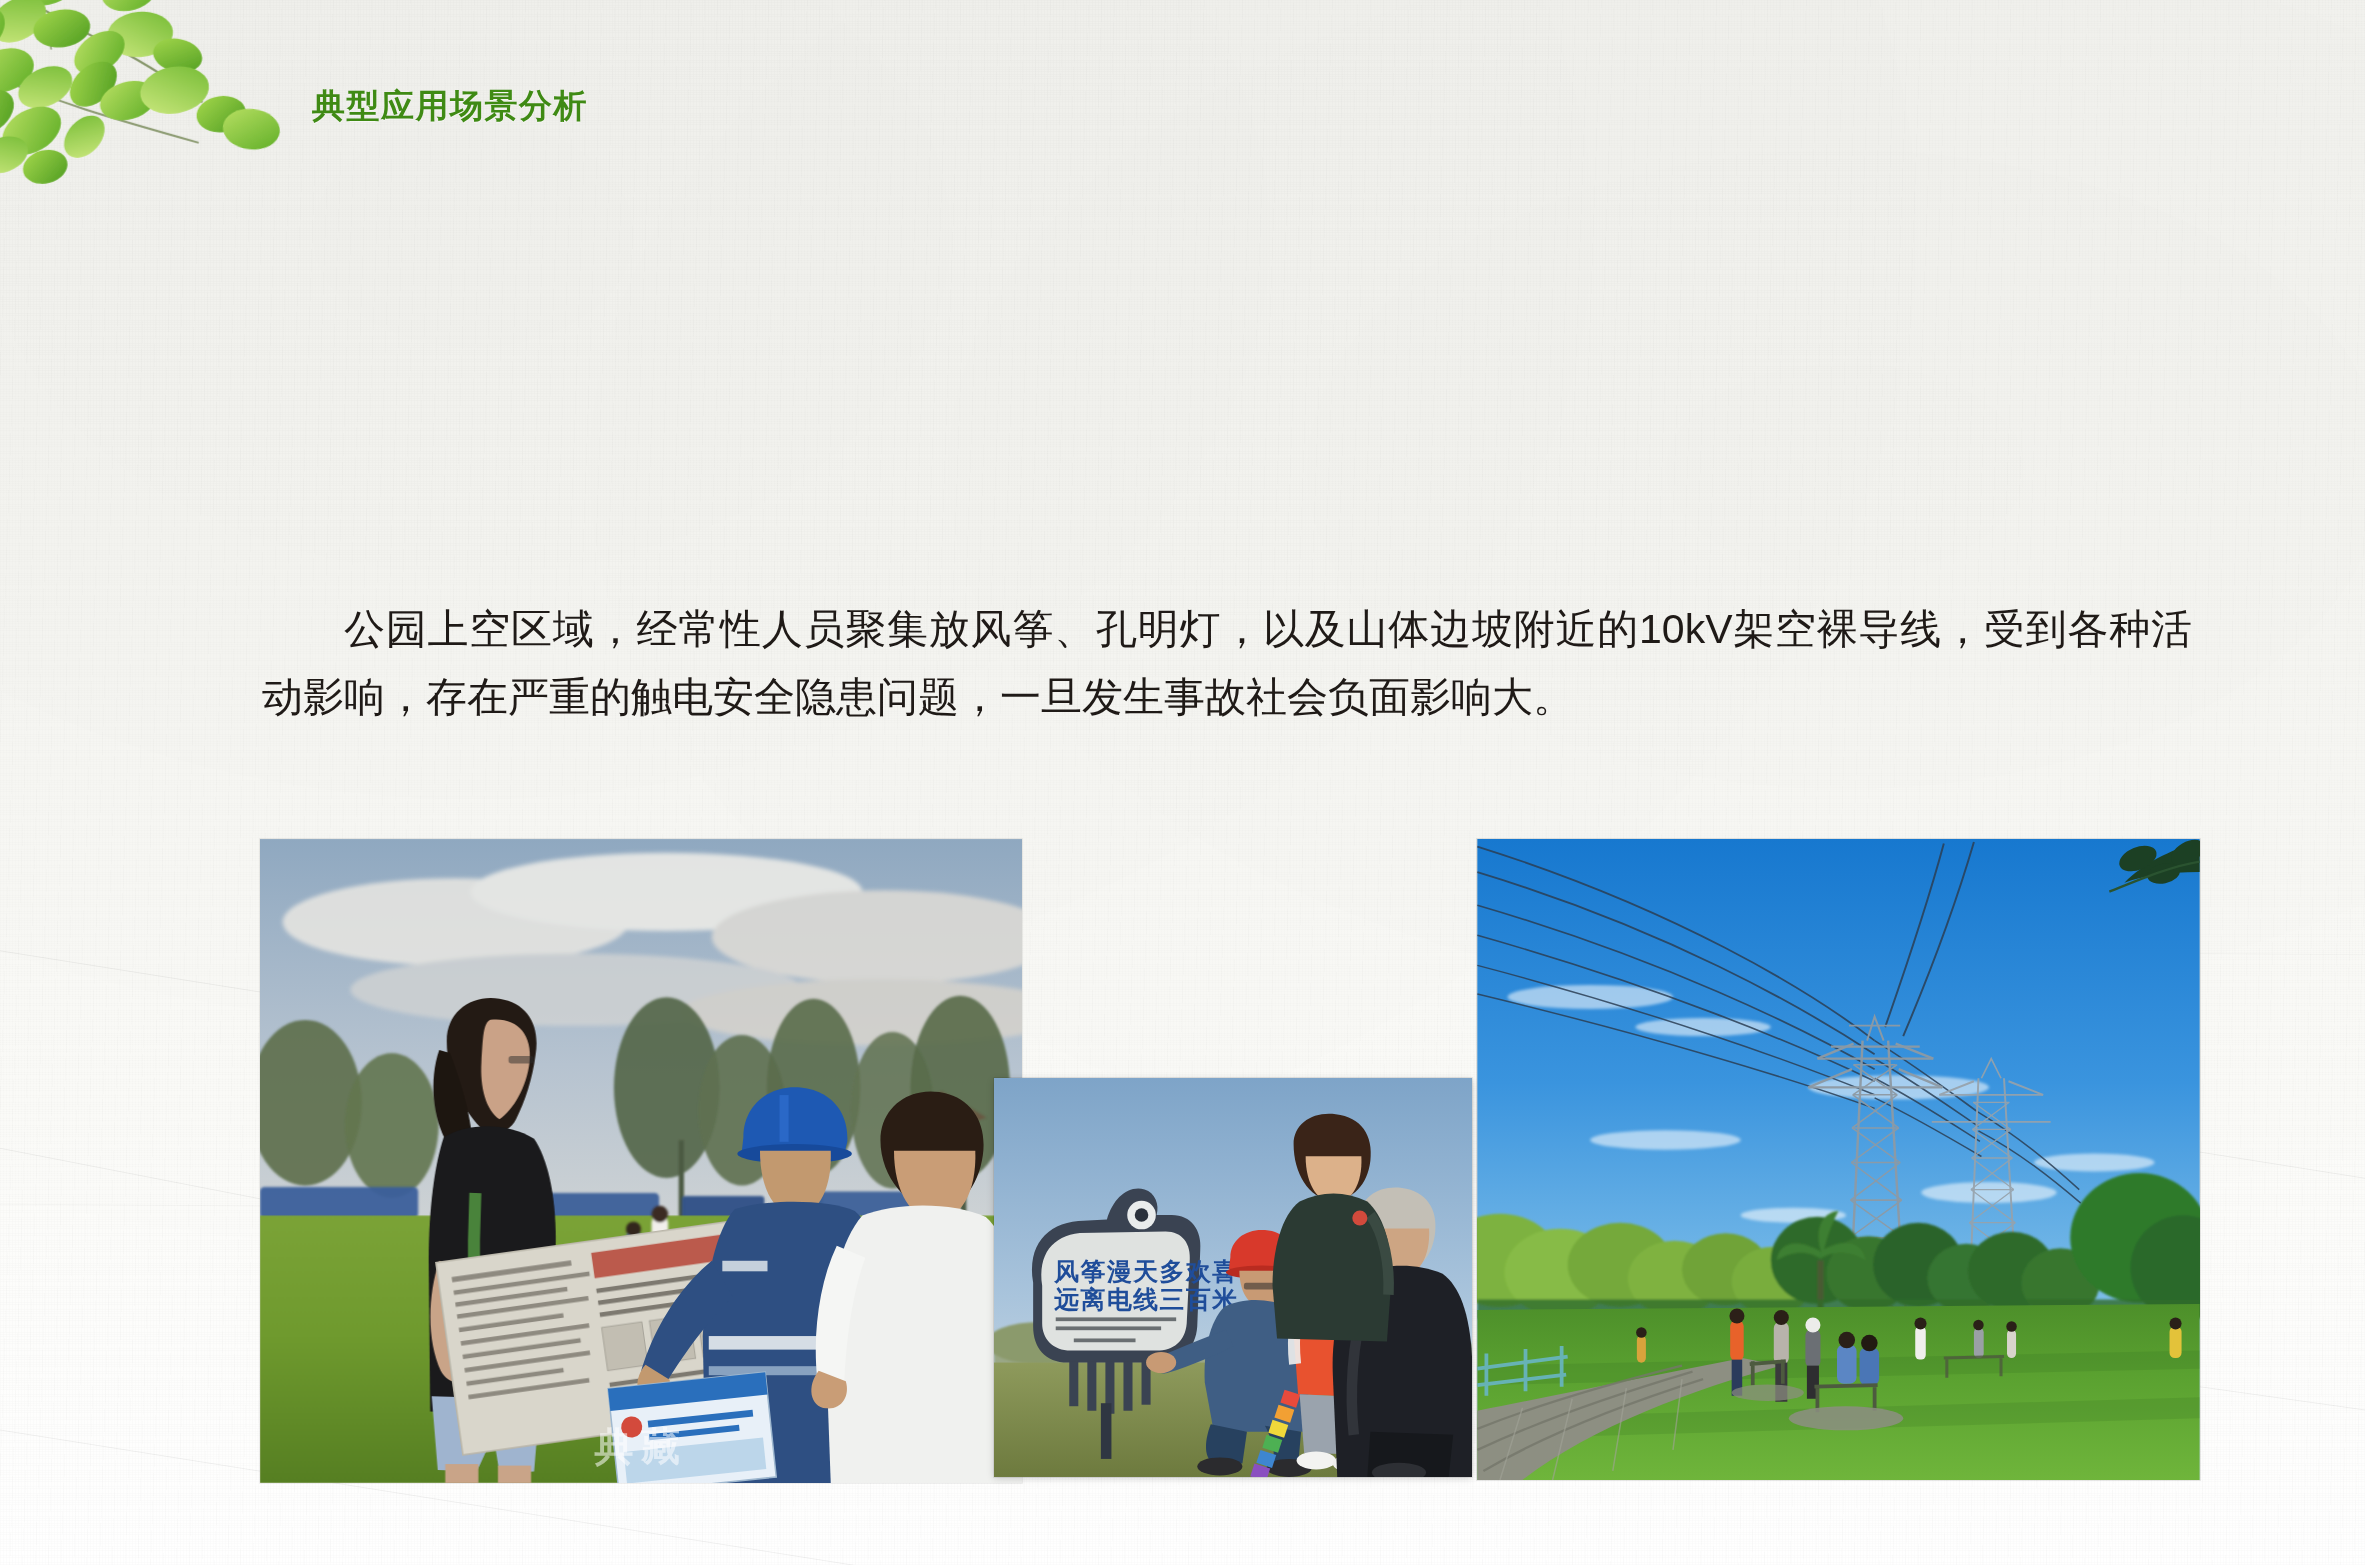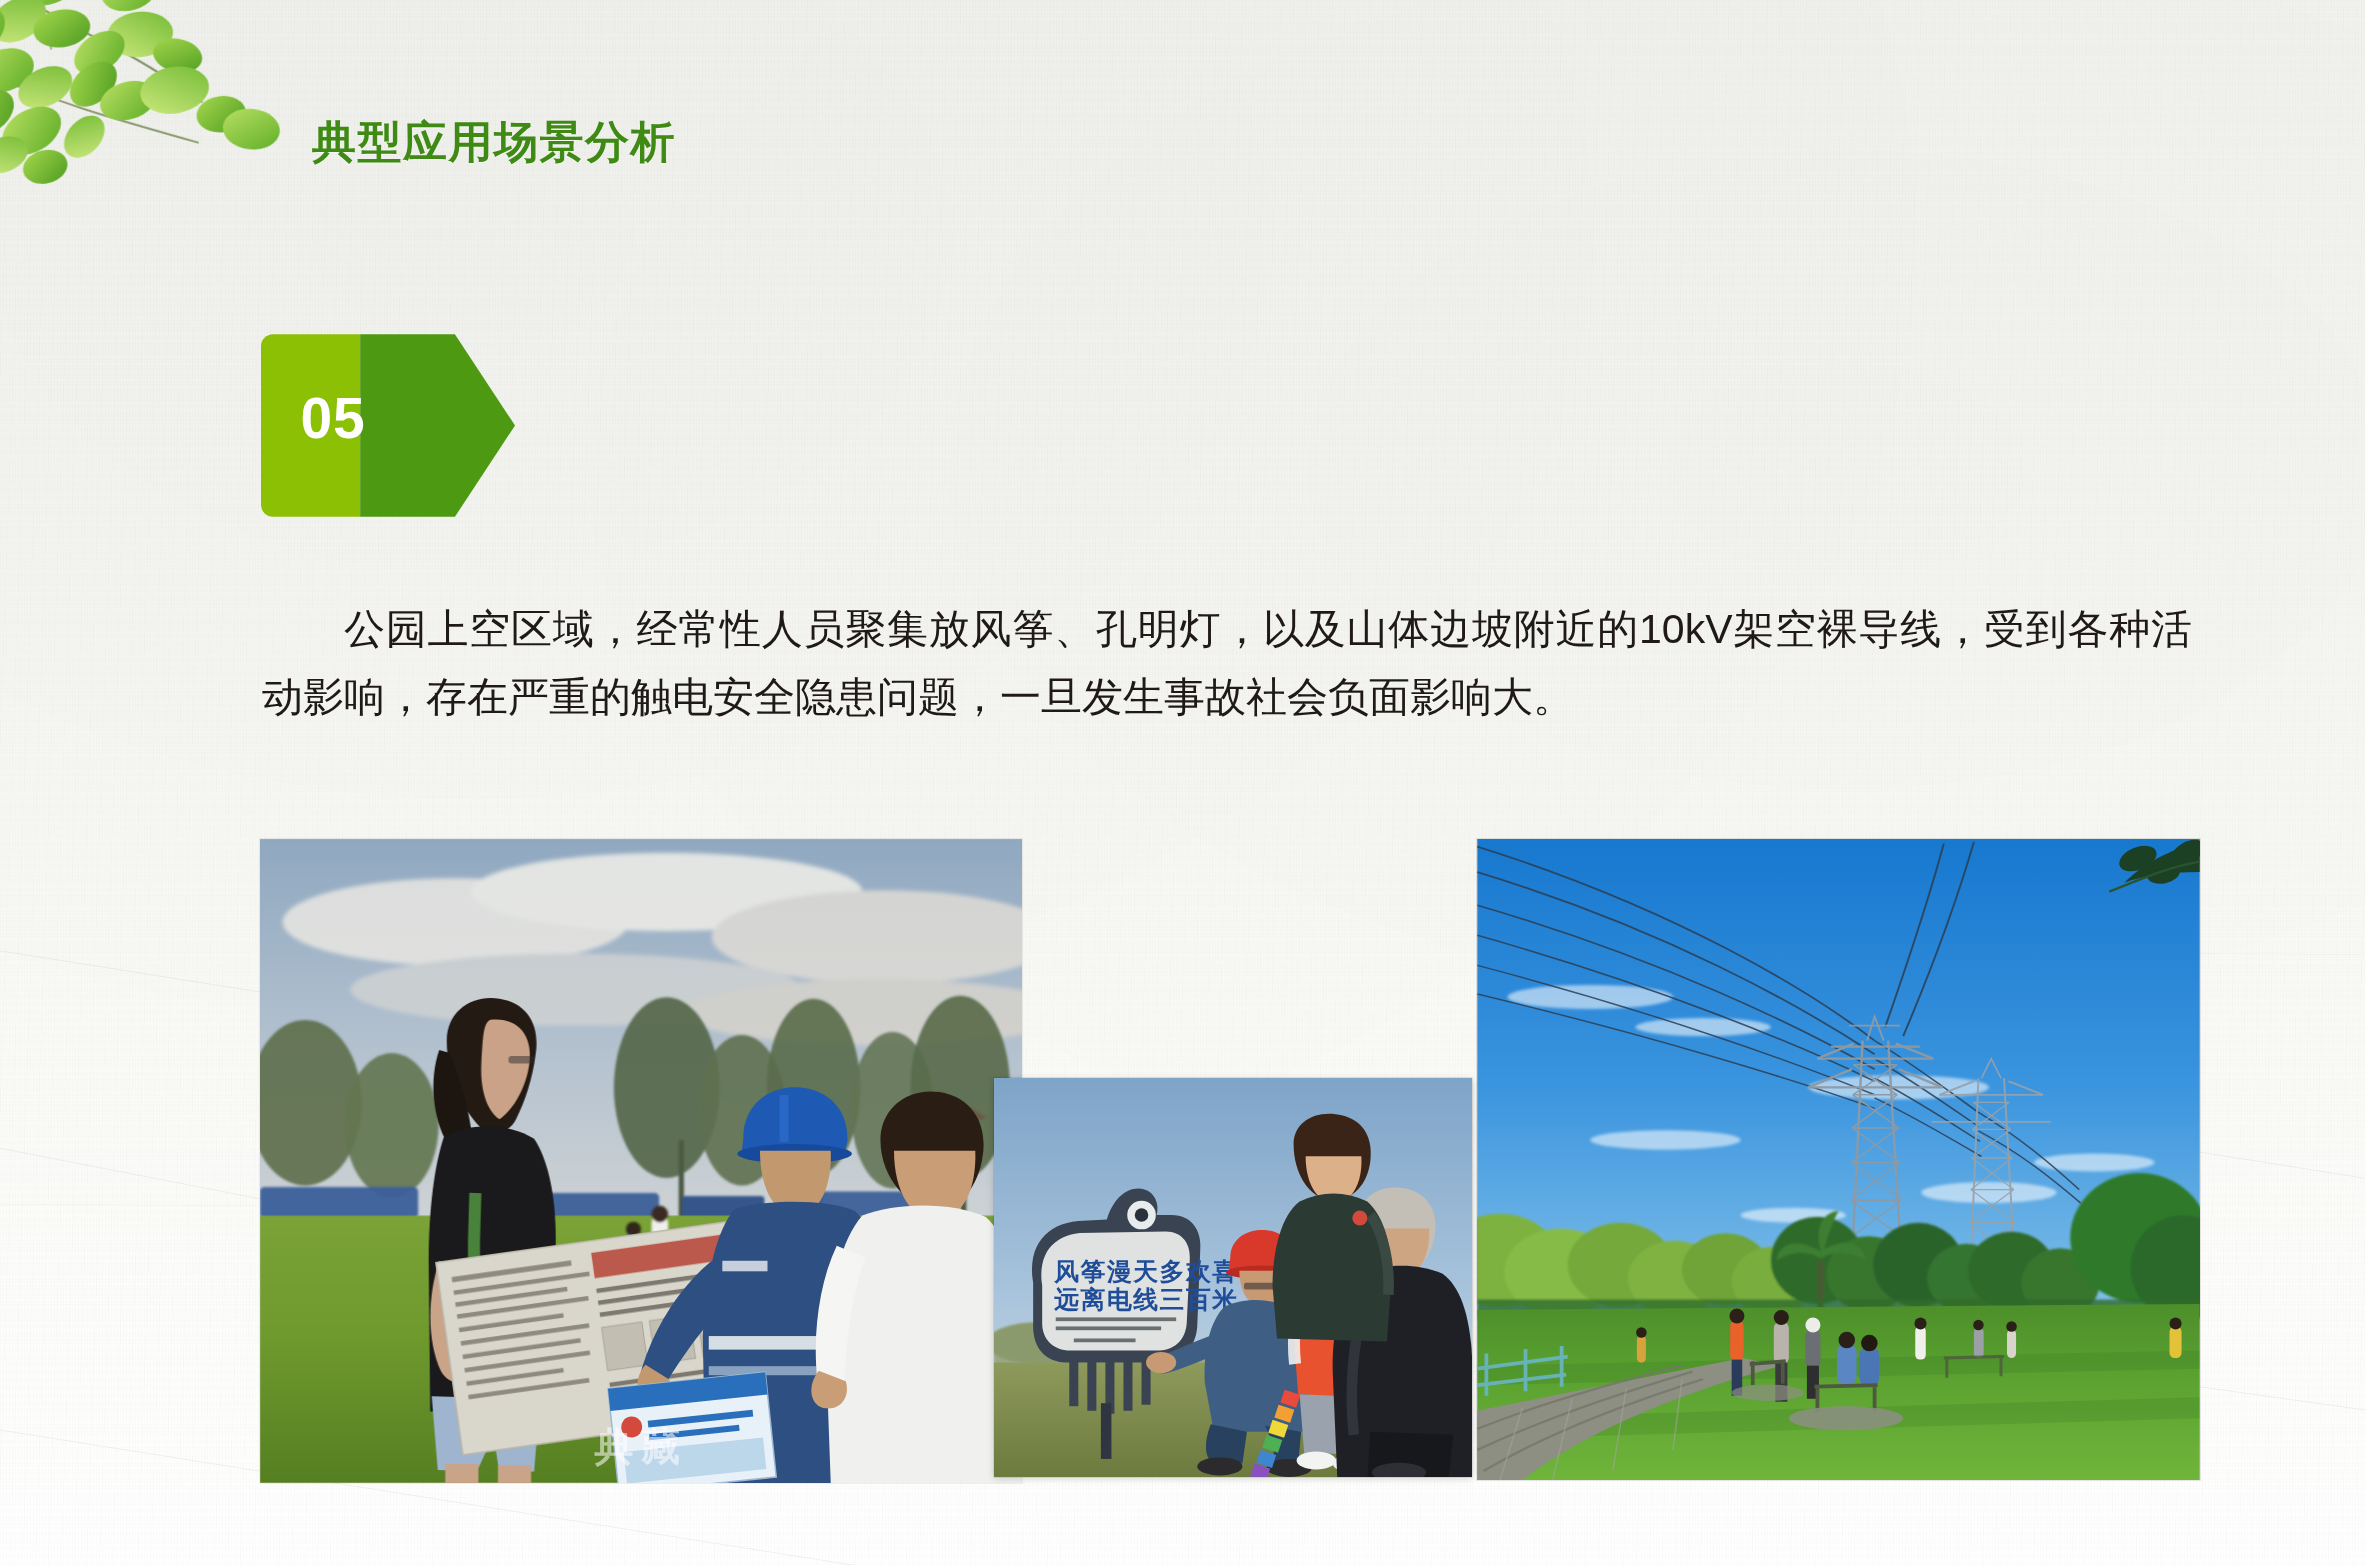--- a/index.html
+++ b/index.html
@@ -54,25 +54,24 @@
   .fold.f5 { right:-105px; top:1363px; width:866px; transform:rotate(8deg); }
   .fold.f6 { right:-90px; top:952px; width:678px; transform:rotate(0.4deg); opacity:.5;}
   .fold.f7 { left:-75px; top:1205px; width:678px; transform:rotate(0.4deg); opacity:.45;}
 
   
   .leaves { position:absolute; left:-27px; top:-35px; width:331px; height:226px; pointer-events:none; }
 
   
   .page-title {
     position:absolute; left:312px; top:84px;
-    font-size:44px; font-weight:bold; letter-spacing:1.5px;
+    font-size:33px; font-weight:bold; letter-spacing:1.5px;
     color:#3f8a14;
     text-shadow:0 0.8px 0 rgba(255,255,255,.5);
     white-space:nowrap;
-    margin-top:29px;
   }
 
   
   .badge-wrap { position:absolute; left:261px; top:334px; width:254px; height:183px; }
   .badge-wrap svg { display:block; }
   .badge-num {
     position:absolute; left:27px; top:56px;
     width:90px; text-align:center;
     font-size:57px; font-weight:bold; color:#ffffff;
     letter-spacing:0.8px; line-height:1;
@@ -178,27 +177,20 @@
         <ellipse cx="78" cy="220" rx="42" ry="28" fill="url(#lg1)" transform="rotate(-30 78 220)"></ellipse>
         <ellipse cx="40" cy="252" rx="34" ry="23" fill="url(#lg3)" transform="rotate(-20 40 252)"></ellipse>
         <ellipse cx="96" cy="268" rx="30" ry="22" fill="url(#lg2)" transform="rotate(-14 96 268)"></ellipse>
         <ellipse cx="148" cy="228" rx="32" ry="22" fill="url(#lg3)" transform="rotate(-48 148 228)"></ellipse>
       </g>
     </svg>
   </div>
 
   <div class="page-title">典型应用场景分析</div>
 
-  <div class="badge-wrap">
-    <svg width="254" height="183" viewBox="0 0 338 243">
-      <path d="M16 0 H132 V243 H16 A16 16 0 0 1 0 227 V16 A16 16 0 0 1 16 0 Z" fill="#8CC004"></path>
-      <path d="M132 0 H258 L338 121.5 L258 243 H132 Z" fill="#4D9A12"></path>
-    </svg>
-    <div class="badge-num">05</div>
-  </div>
 
 
   <div class="body-copy">
     <p>公园上空区域，经常性人员聚集放风筝、孔明灯，以及山体边坡附近的10kV架空裸导线，受到各种活动影响，存在严重的触电安全隐患问题，一旦发生事故社会负面影响大。</p>
   </div>
 
   <div class="photo" id="photo-kite-sign">
     <svg width="478" height="399" viewBox="0 0 635 530" style="display:block">
       <defs>
         <linearGradient id="p2sky" x1="0" y1="0" x2="0" y2="1">

